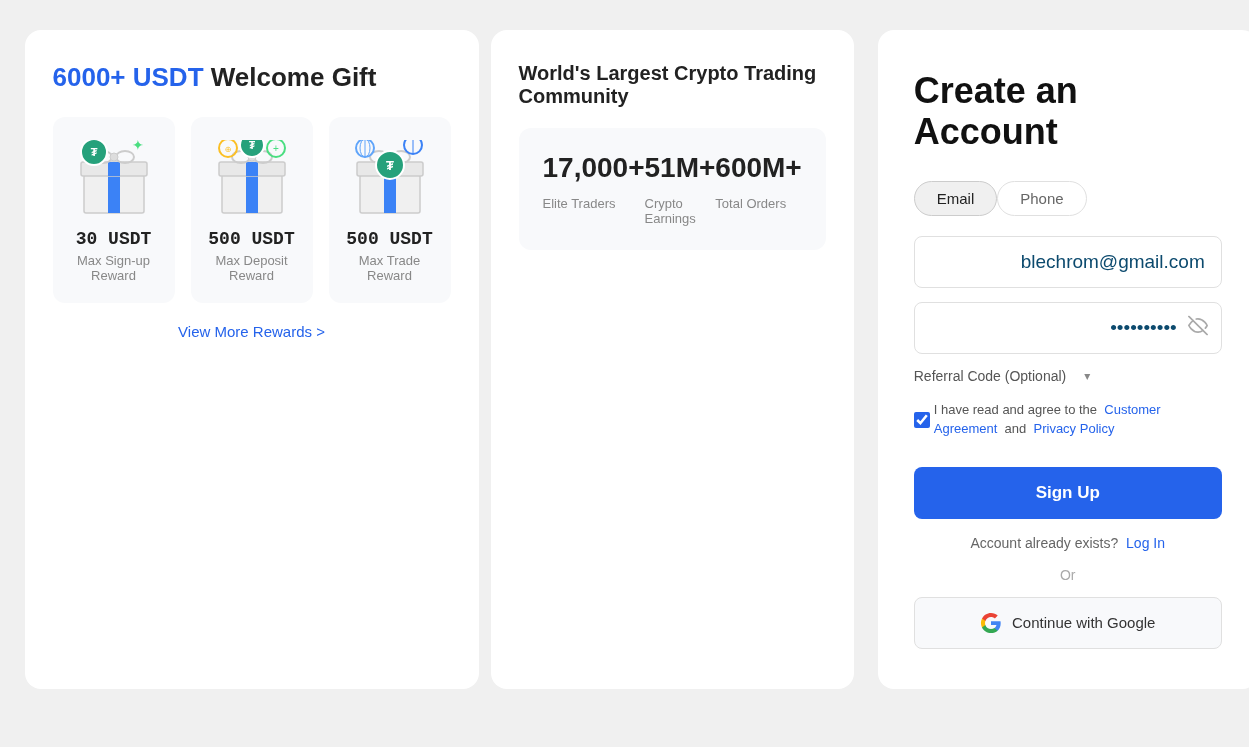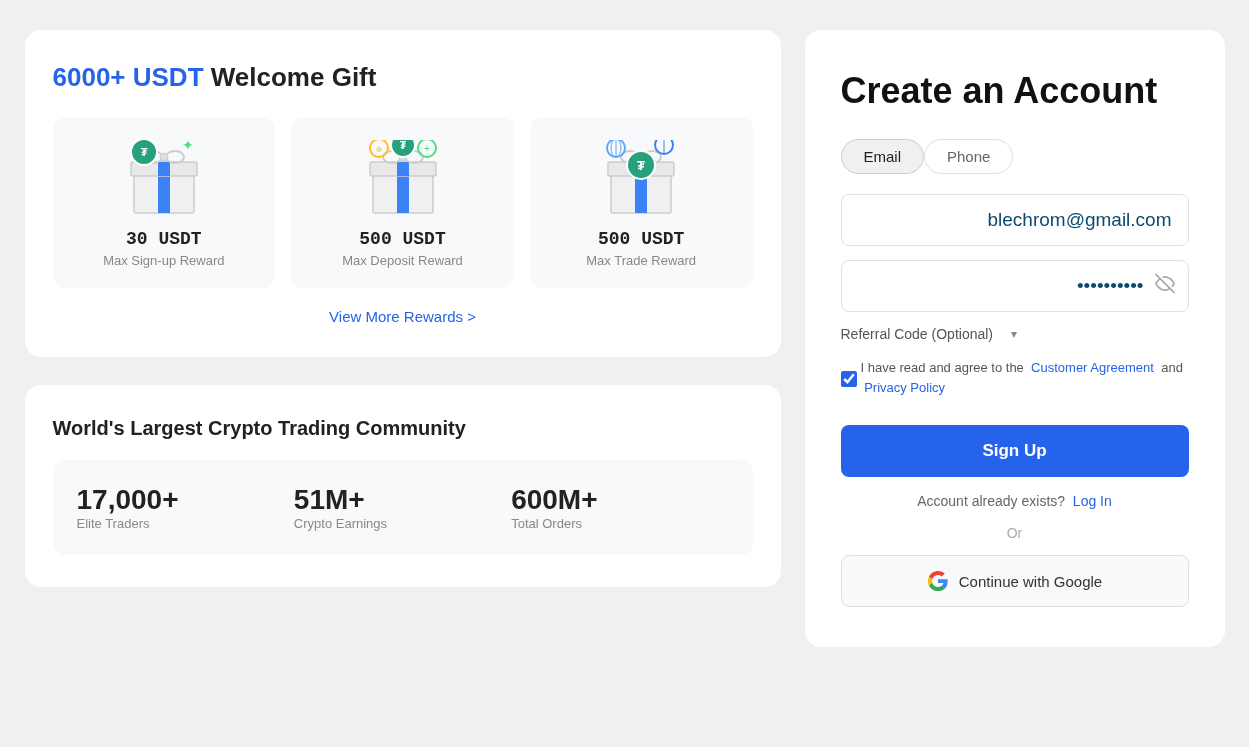--- a/index.html
+++ b/index.html
@@ -15,22 +15,22 @@
     .page-wrapper {
       display: flex;
       gap: 24px;
       max-width: 1200px;
       width: 100%;
     }
     
     .left-panel {
       flex: 1;
       display: flex;
-      flex-direction: column;
-      gap: 28px;
+      flex-direction: row;
+      gap: 12px;
     }
     .card {
       background: #fff;
       border-radius: 16px;
       padding: 32px 28px;
     }
     .welcome-title {
       font-size: 26px;
       font-weight: 700;
       color: #222;
@@ -99,21 +99,21 @@
       gap: 0;
     }
     .stat-item {
       flex: 1;
       text-align: left;
     }
     .stat-value {
       font-size: 28px;
       font-weight: 700;
       color: #222;
-      margin-bottom: 0;
+      margin-bottom: 12px;
     }
     .stat-label {
       font-size: 13px;
       color: #888;
     }
 
     
     .right-panel {
       width: 420px;
       min-width: 380px;

